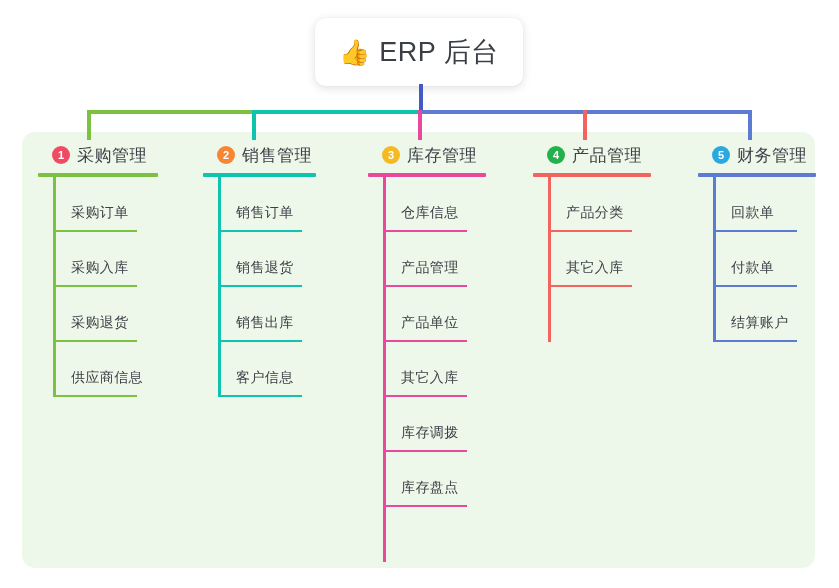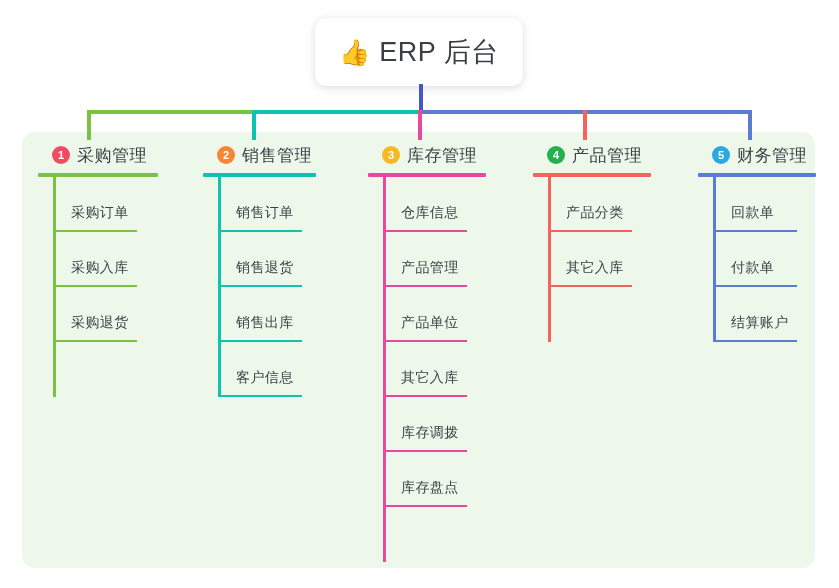--- a/index.html
+++ b/index.html
@@ -125,20 +125,24 @@
             <div class="item-rule" style="width: 84px; background: rgb(124, 194, 66);"></div>
           </div>
           <div class="item">
             <div class="item-label">采购入库</div>
             <div class="item-rule" style="width: 84px; background: rgb(124, 194, 66);"></div>
           </div>
           <div class="item">
             <div class="item-label">采购退货</div>
             <div class="item-rule" style="width: 84px; background: rgb(124, 194, 66);"></div>
           </div>
+          <div class="item">
+            <div class="item-label">供应商信息</div>
+            <div class="item-rule" style="width: 84px; background: rgb(124, 194, 66);"></div>
+          </div>
         </div>
       </div>
       <div class="col" style="left: 203px;">
         <div class="col-head">
           <div class="badge" style="background: rgb(245, 134, 52);">2</div>
           <div class="col-title">销售管理</div>
         </div>
         <div class="head-rule" style="width: 113px; background: rgb(16, 195, 174);"></div>
         <div class="items">
           <div class="stem" style="height: 220px; background: rgb(16, 195, 174);"></div>

